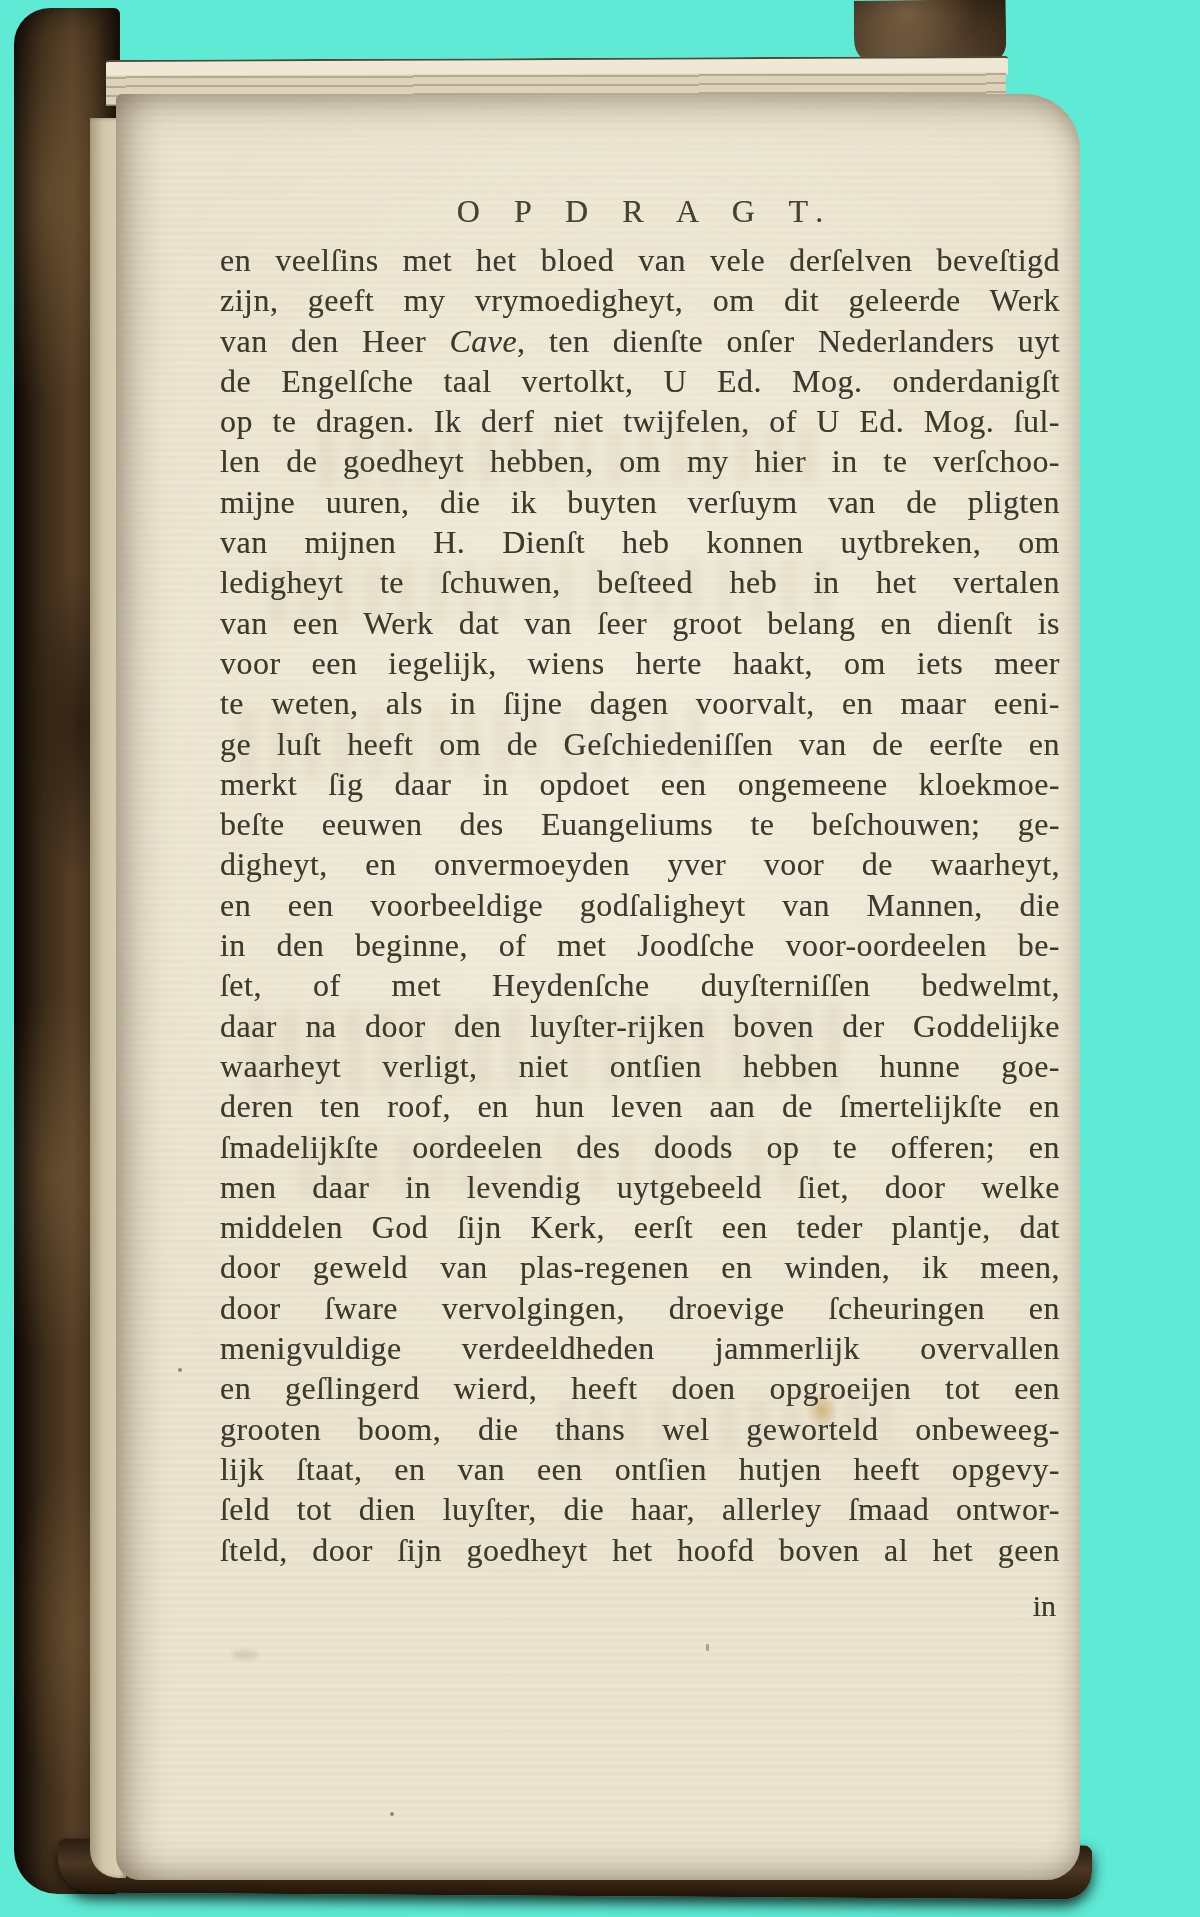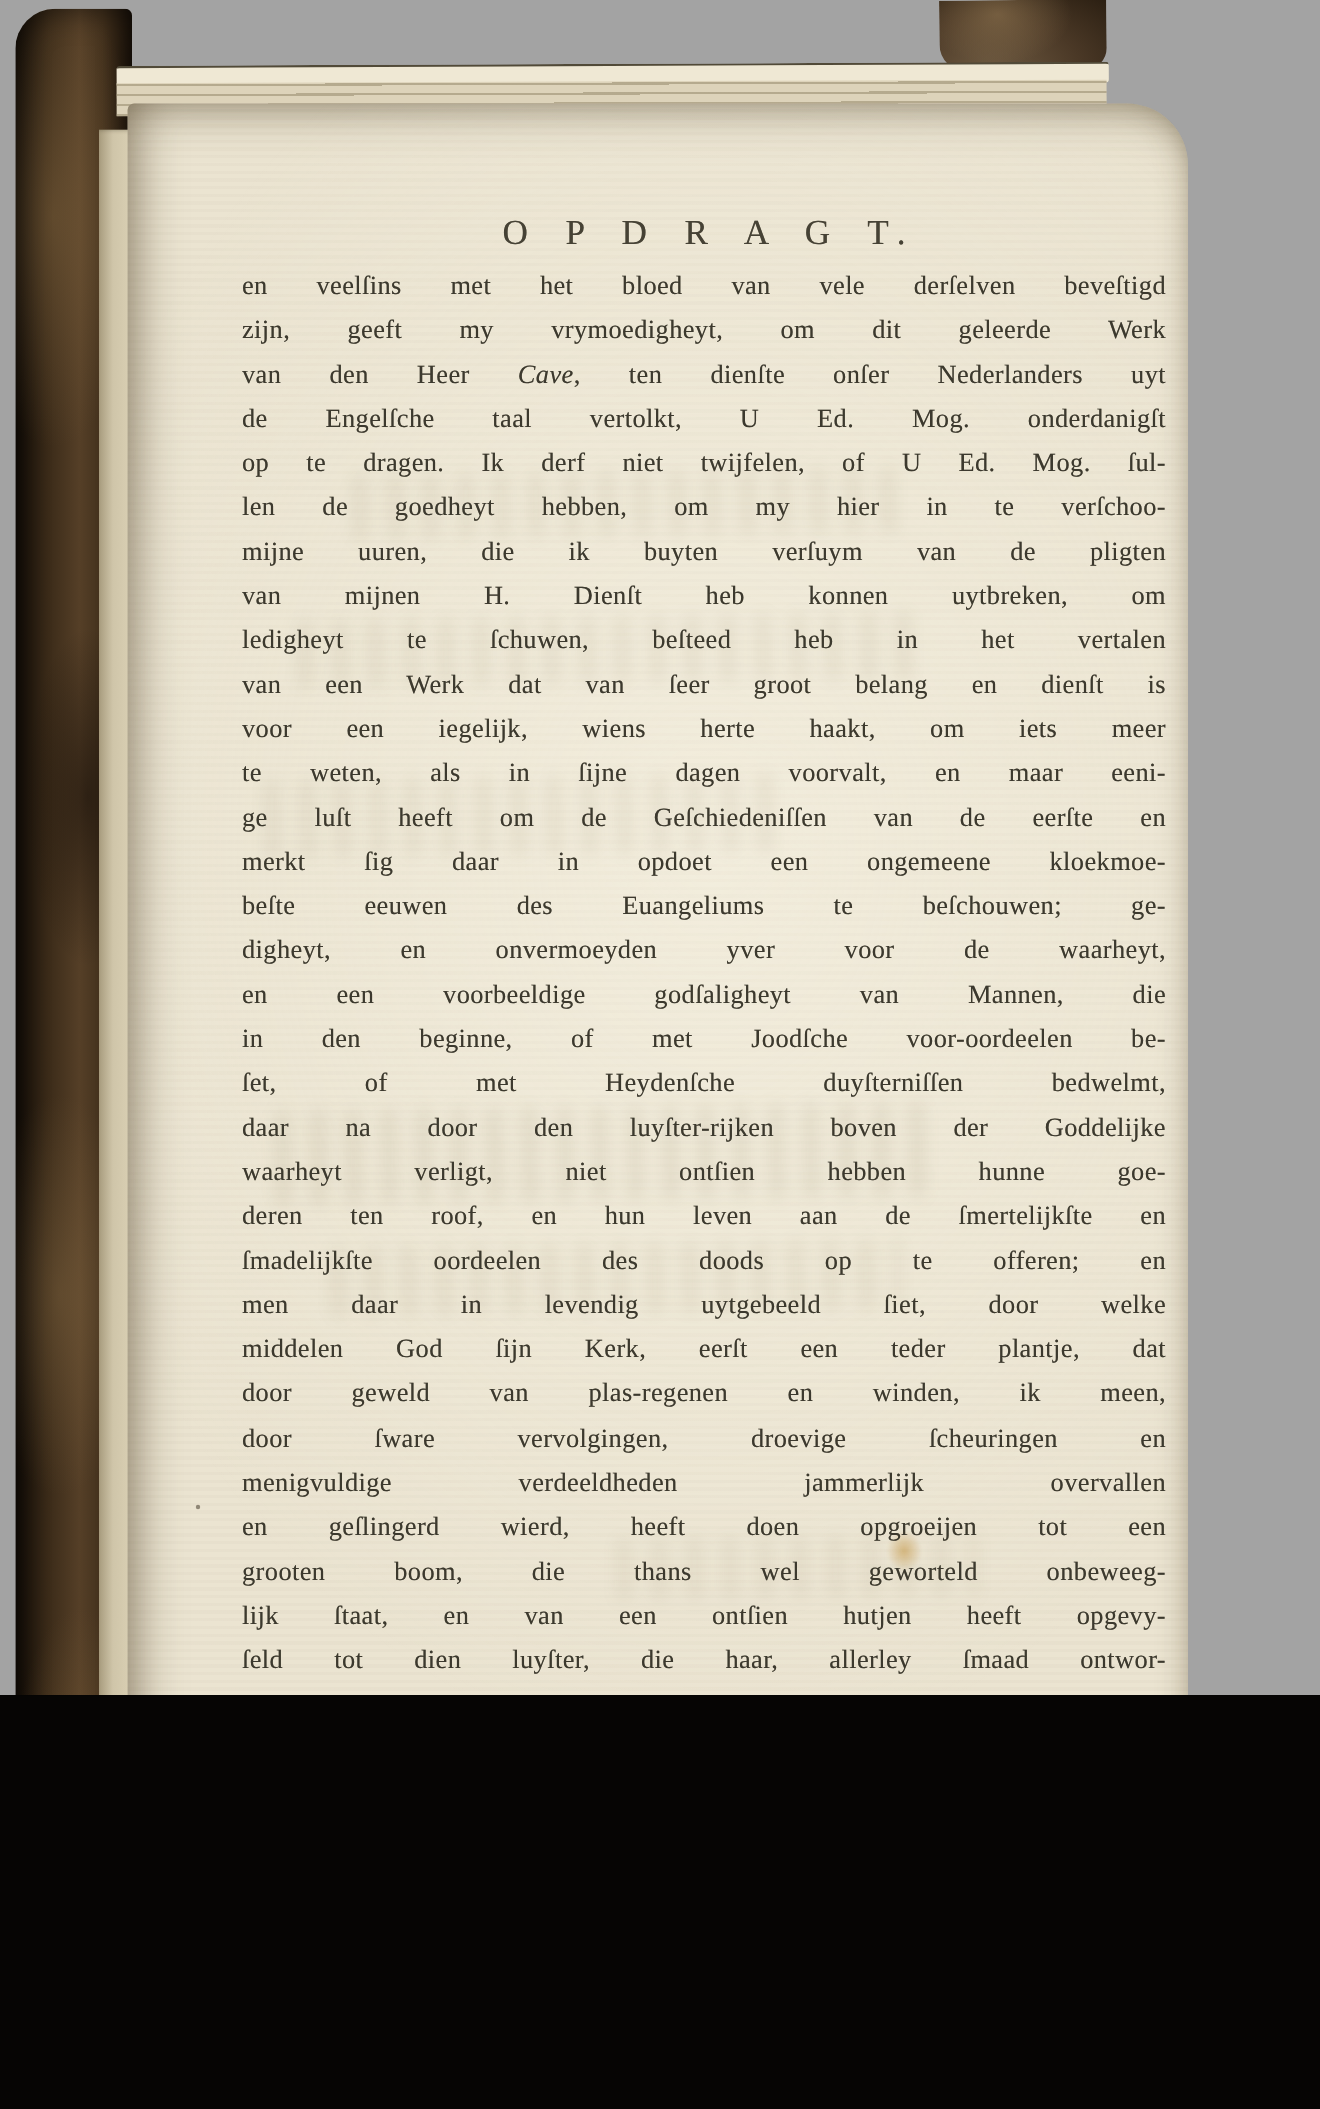--- a/index.html
+++ b/index.html
@@ -1,18 +1,18 @@
 <!DOCTYPE html>
 <html><head>
 <meta charset="utf-8">
 <style>
   html,body{margin:0;padding:0;background:#060504;}
   .scene{
-    position:relative;width:1200px;height:1541px;overflow:hidden;
-    background:#a3a3a3;
+    position:relative;width:1200px;height:1917px;overflow:hidden;
+    background:#5eead4;
     font-family:"Liberation Serif","DejaVu Serif",serif;
   }
   
   .leather-left{
     position:absolute;left:14px;top:8px;width:106px;height:1886px;
     background:
       radial-gradient(120px 300px at 32% 10%, rgba(150,118,74,.38), transparent 70%),
       radial-gradient(80px 220px at 62% 38%, rgba(18,11,6,.55), transparent 70%),
       radial-gradient(110px 260px at 38% 62%, rgba(160,128,82,.30), transparent 70%),
       radial-gradient(90px 240px at 55% 86%, rgba(140,108,66,.33), transparent 70%),
@@ -101,21 +101,21 @@
     color:#3c392e;
   }
   .heading{
     margin:0 0 10px 0;font-weight:normal;font-size:32px;line-height:38px;
     text-align:center;letter-spacing:.30em;word-spacing:.22em;
     color:#464235;text-indent:.30em;
     text-shadow:0 0 .6px rgba(70,64,48,.55);
   }
   .body-text{margin-top:6px;}
   .text-line{
-    font-size:24px;line-height:40.3px;
+    font-size:32px;line-height:40.3px;
     text-align:justify;text-align-last:justify;
     letter-spacing:.015em;
     text-shadow:0 0 .5px rgba(60,55,40,.5);
     white-space:normal;
   }
   .text-line .italic{font-style:italic;}
   .catchword{
     font-size:30px;line-height:40px;text-align:right;margin-top:16px;padding-right:4px;
     text-shadow:0 0 .5px rgba(60,55,40,.5);
   }
@@ -176,16 +176,17 @@
         <div class="text-line"><span>ſmadelijkſte oordeelen des doods op te offeren; en</span></div>
         <div class="text-line"><span>men daar in levendig uytgebeeld ſiet, door welke</span></div>
         <div class="text-line"><span>middelen God ſijn Kerk, eerſt een teder plantje, dat</span></div>
         <div class="text-line"><span>door geweld van plas-regenen en winden, ik meen,</span></div>
         <div class="text-line"><span>door ſware vervolgingen, droevige ſcheuringen en</span></div>
         <div class="text-line"><span>menigvuldige verdeeldheden jammerlijk overvallen</span></div>
         <div class="text-line"><span>en geſlingerd wierd, heeft doen opgroeijen tot een</span></div>
         <div class="text-line"><span>grooten boom, die thans wel geworteld onbeweeg-</span></div>
         <div class="text-line"><span>lijk ſtaat, en van een ontſien hutjen heeft opgevy-</span></div>
         <div class="text-line"><span>ſeld tot dien luyſter, die haar, allerley ſmaad ontwor-</span></div>
+        <div class="text-line"><span>ſteld, door ſijn goedheyt het hoofd boven al het geen</span></div>
       </div>
     <div class="catchword">in</div>
   </div>
 </div>
 
 </body></html>

